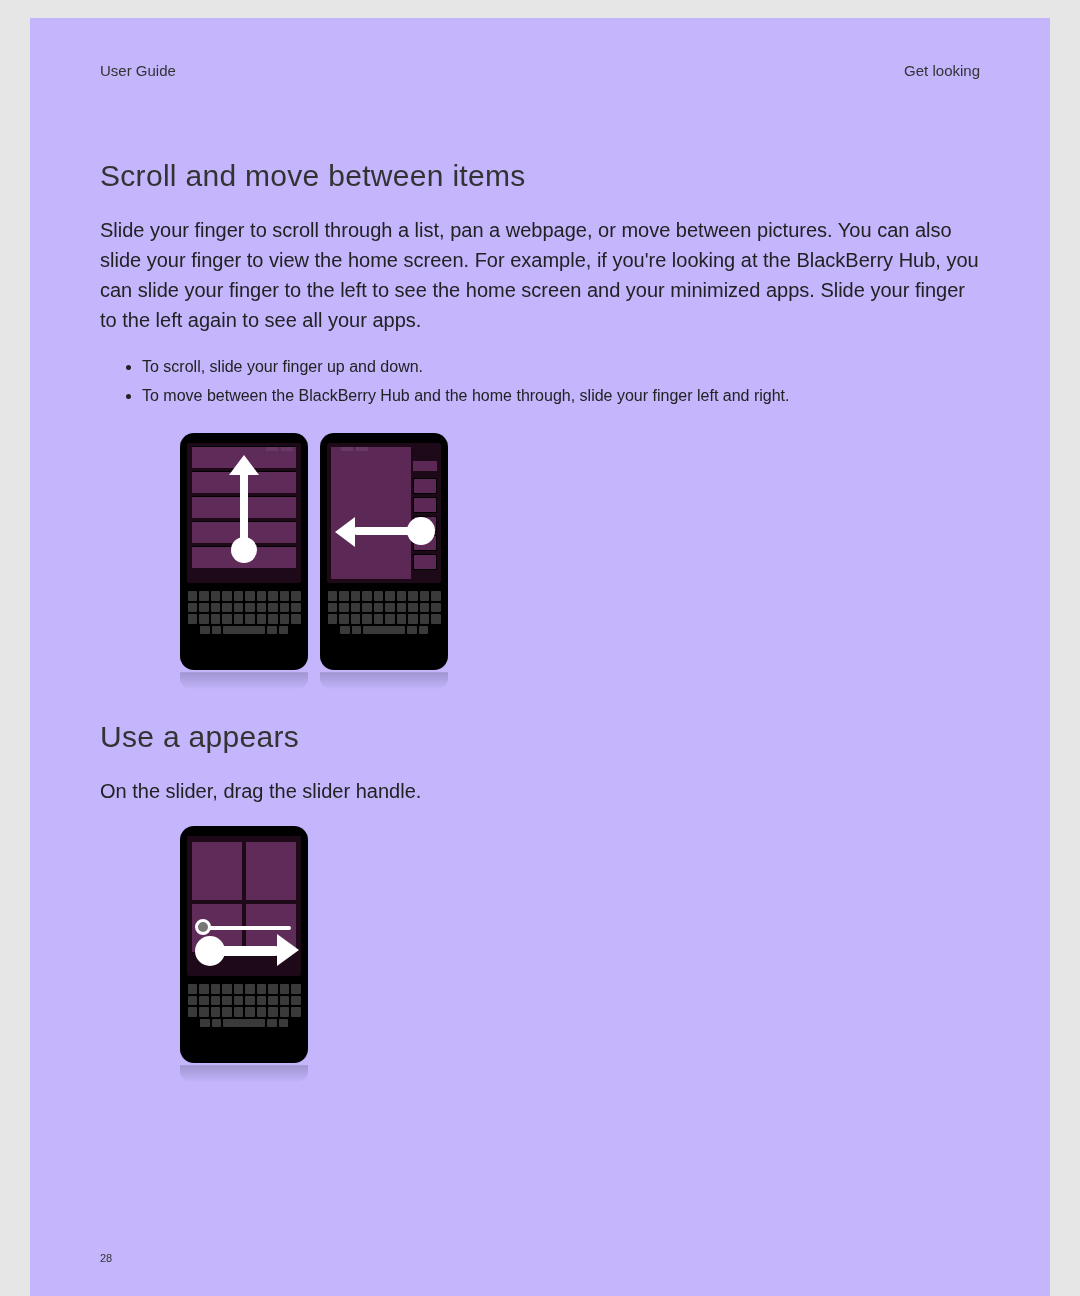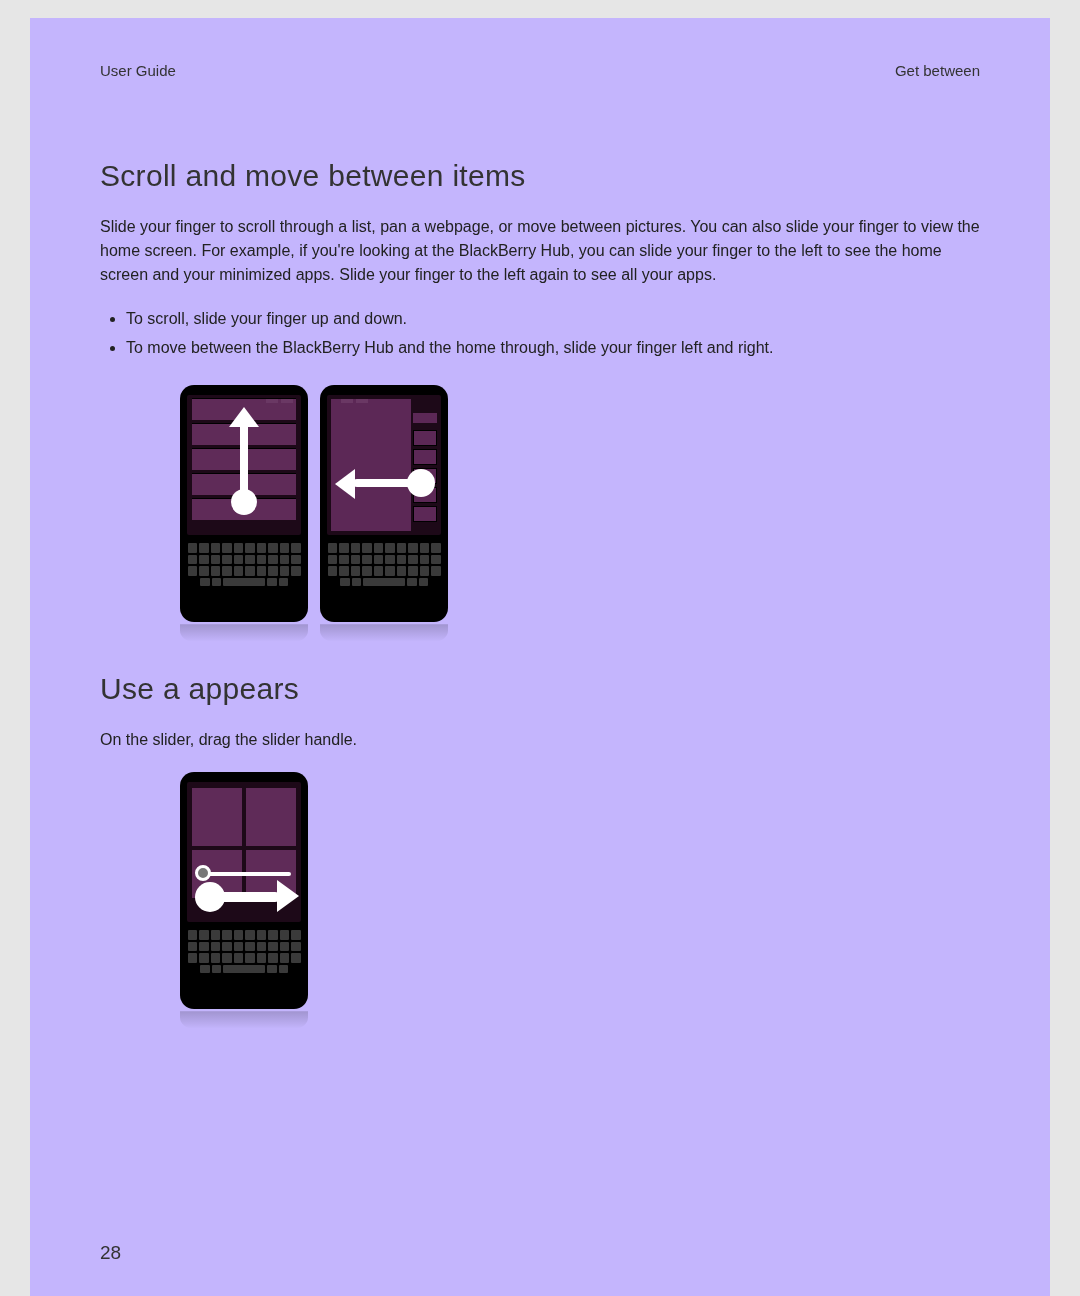--- a/index.html
+++ b/index.html
@@ -28,49 +28,50 @@
     margin-bottom: 80px;
   }
   h2.section-title {
     font-size: 30px;
     font-weight: 400;
     color: #333;
     margin-bottom: 22px;
     letter-spacing: 0.3px;
   }
   p.body {
-    font-size: 16px;
+    font-size: 20px;
     line-height: 1.5;
     color: #222;
     margin-bottom: 18px;
   }
   ul.bullets {
     margin: 8px 0 24px 12px;
     padding-left: 14px;
     list-style: disc;
   }
   ul.bullets li {
     font-size: 16px;
     line-height: 1.7;
     color: #222;
     margin-bottom: 2px;
+    margin-left: 16px;
   }
   .figure-row {
     display: flex;
     gap: 12px;
     margin: 10px 0 50px 80px;
   }
   .figure-single {
     margin: 20px 0 10px 80px;
   }
   .page-number {
     position: absolute;
     left: 70px;
     bottom: 34px;
-    font-size: 19px;
+    font-size: 11px;
     color: #333;
   }
 
   
   .device {
     width: 128px;
     height: 237px;
     background: #000;
     border-radius: 14px;
     padding: 10px 7px 7px 7px;
@@ -182,21 +183,21 @@
     transform:scaleY(.8);
   }
 </style>
 </head>
 <body>
 
 <div class="page">
 
   <div class="header">
     <span>User Guide</span>
-    <span>Get between</span>
+    <span>Get looking</span>
   </div>
 
   <h2 class="section-title">Scroll and move between items</h2>
   <p class="body">Slide your finger to scroll through a list, pan a webpage, or move between pictures. You can also slide your finger to view the home screen. For example, if you're looking at the BlackBerry Hub, you can slide your finger to the left to see the home screen and your minimized apps. Slide your finger to the left again to see all your apps.</p>
   <ul class="bullets">
     <li>To scroll, slide your finger up and down.</li>
     <li>To move between the BlackBerry Hub and the home through, slide your finger left and right.</li>
   </ul>
 
   <div class="figure-row">

